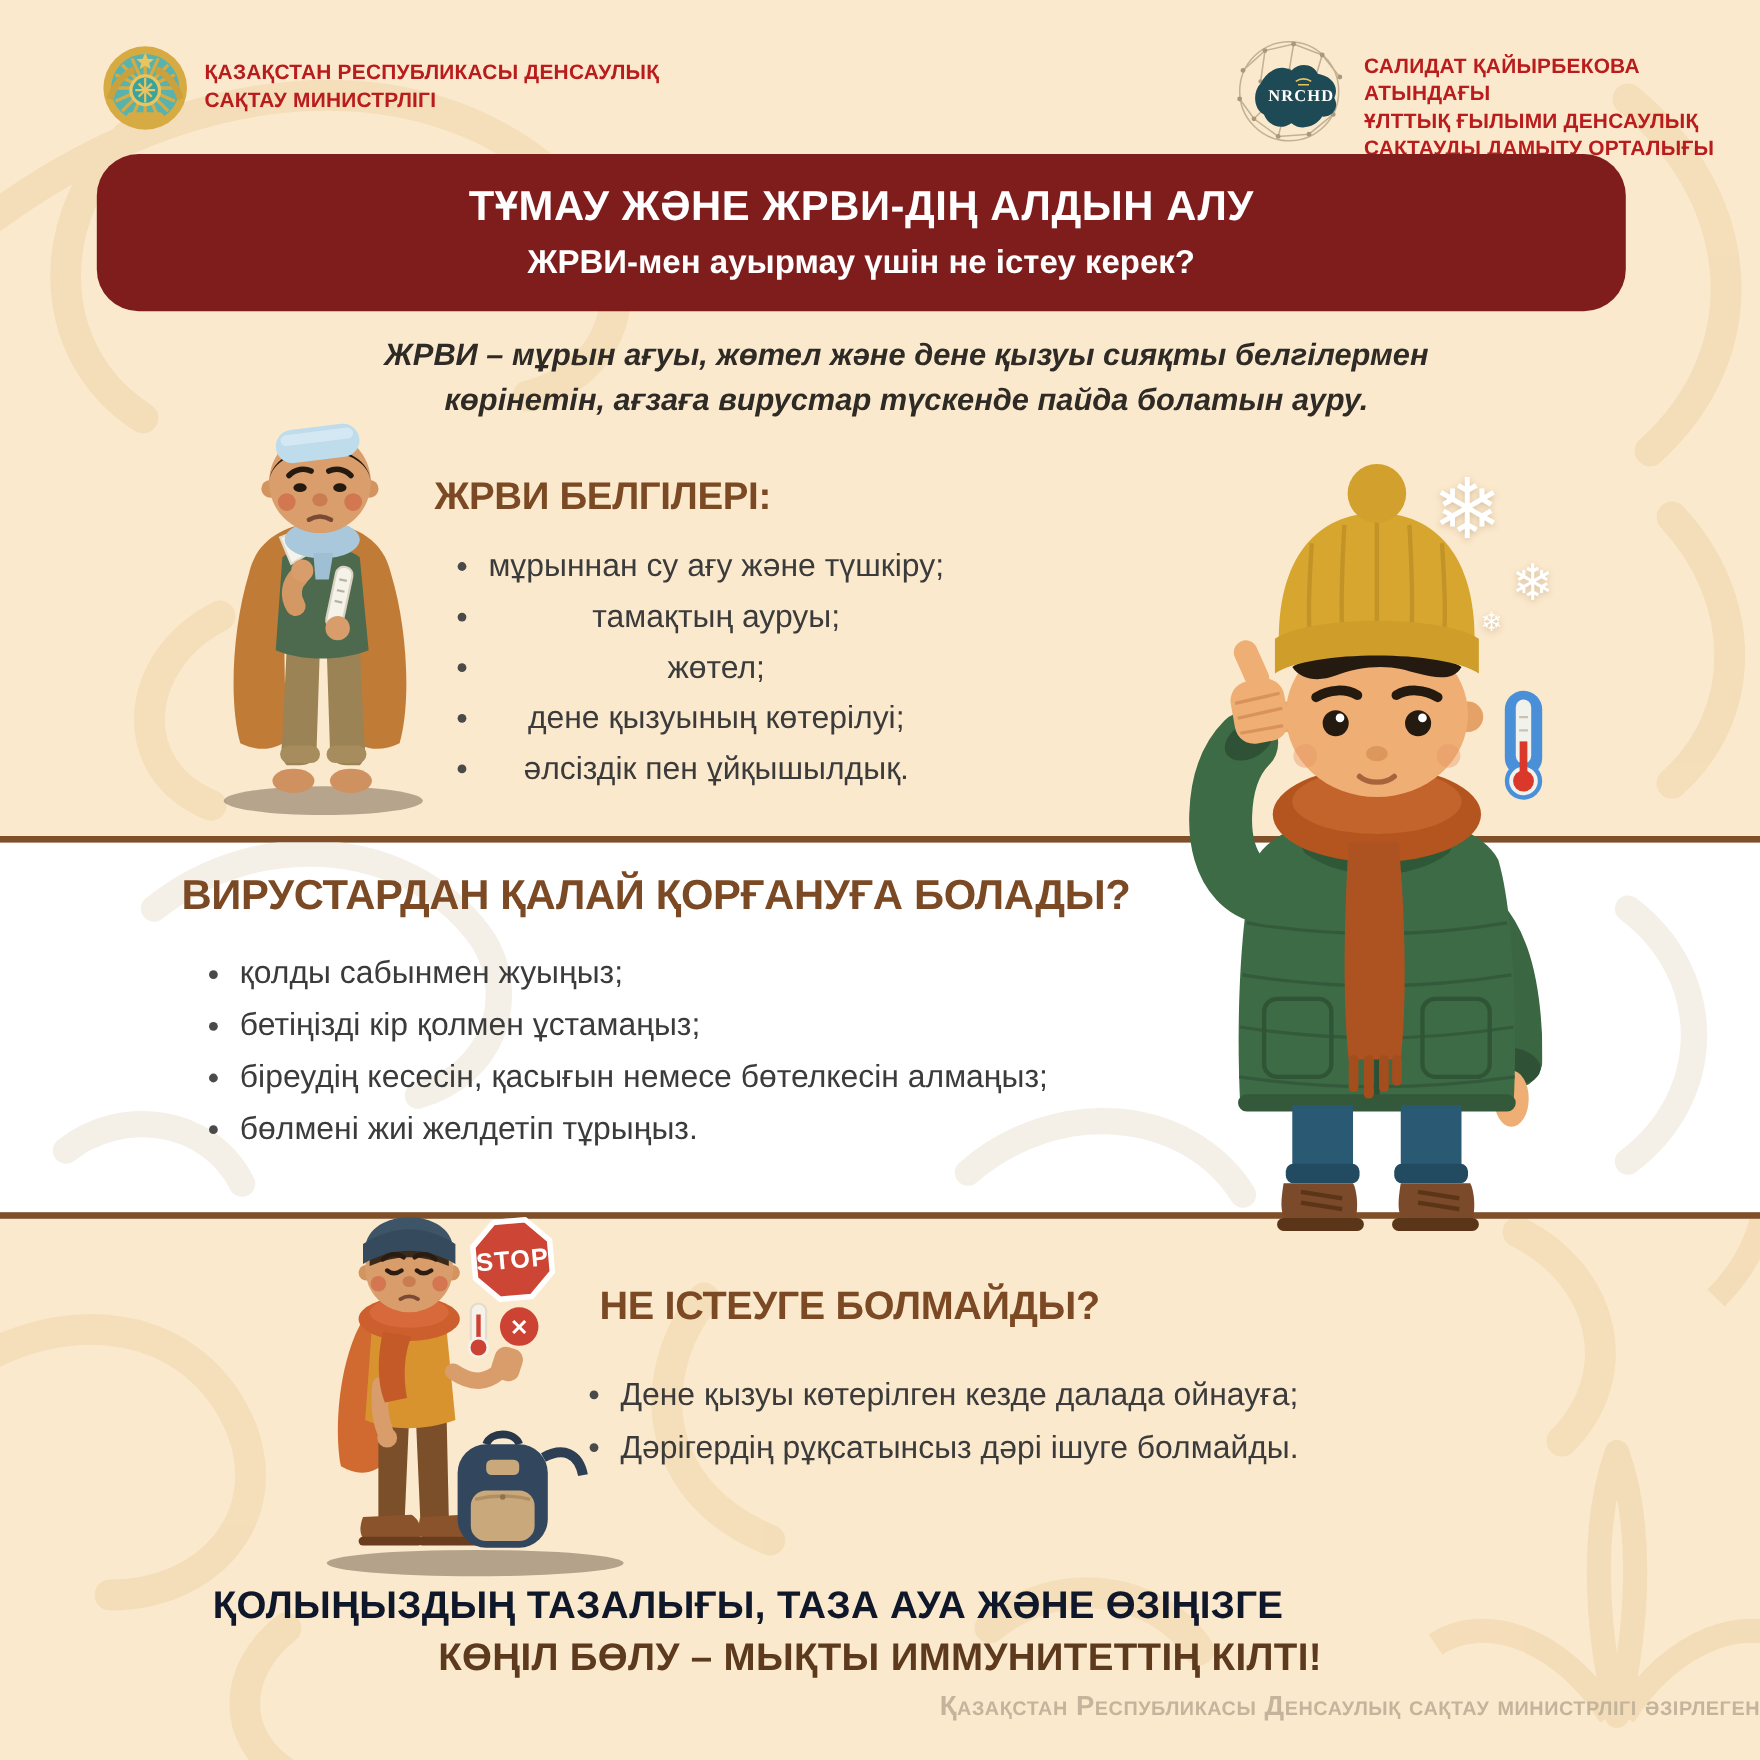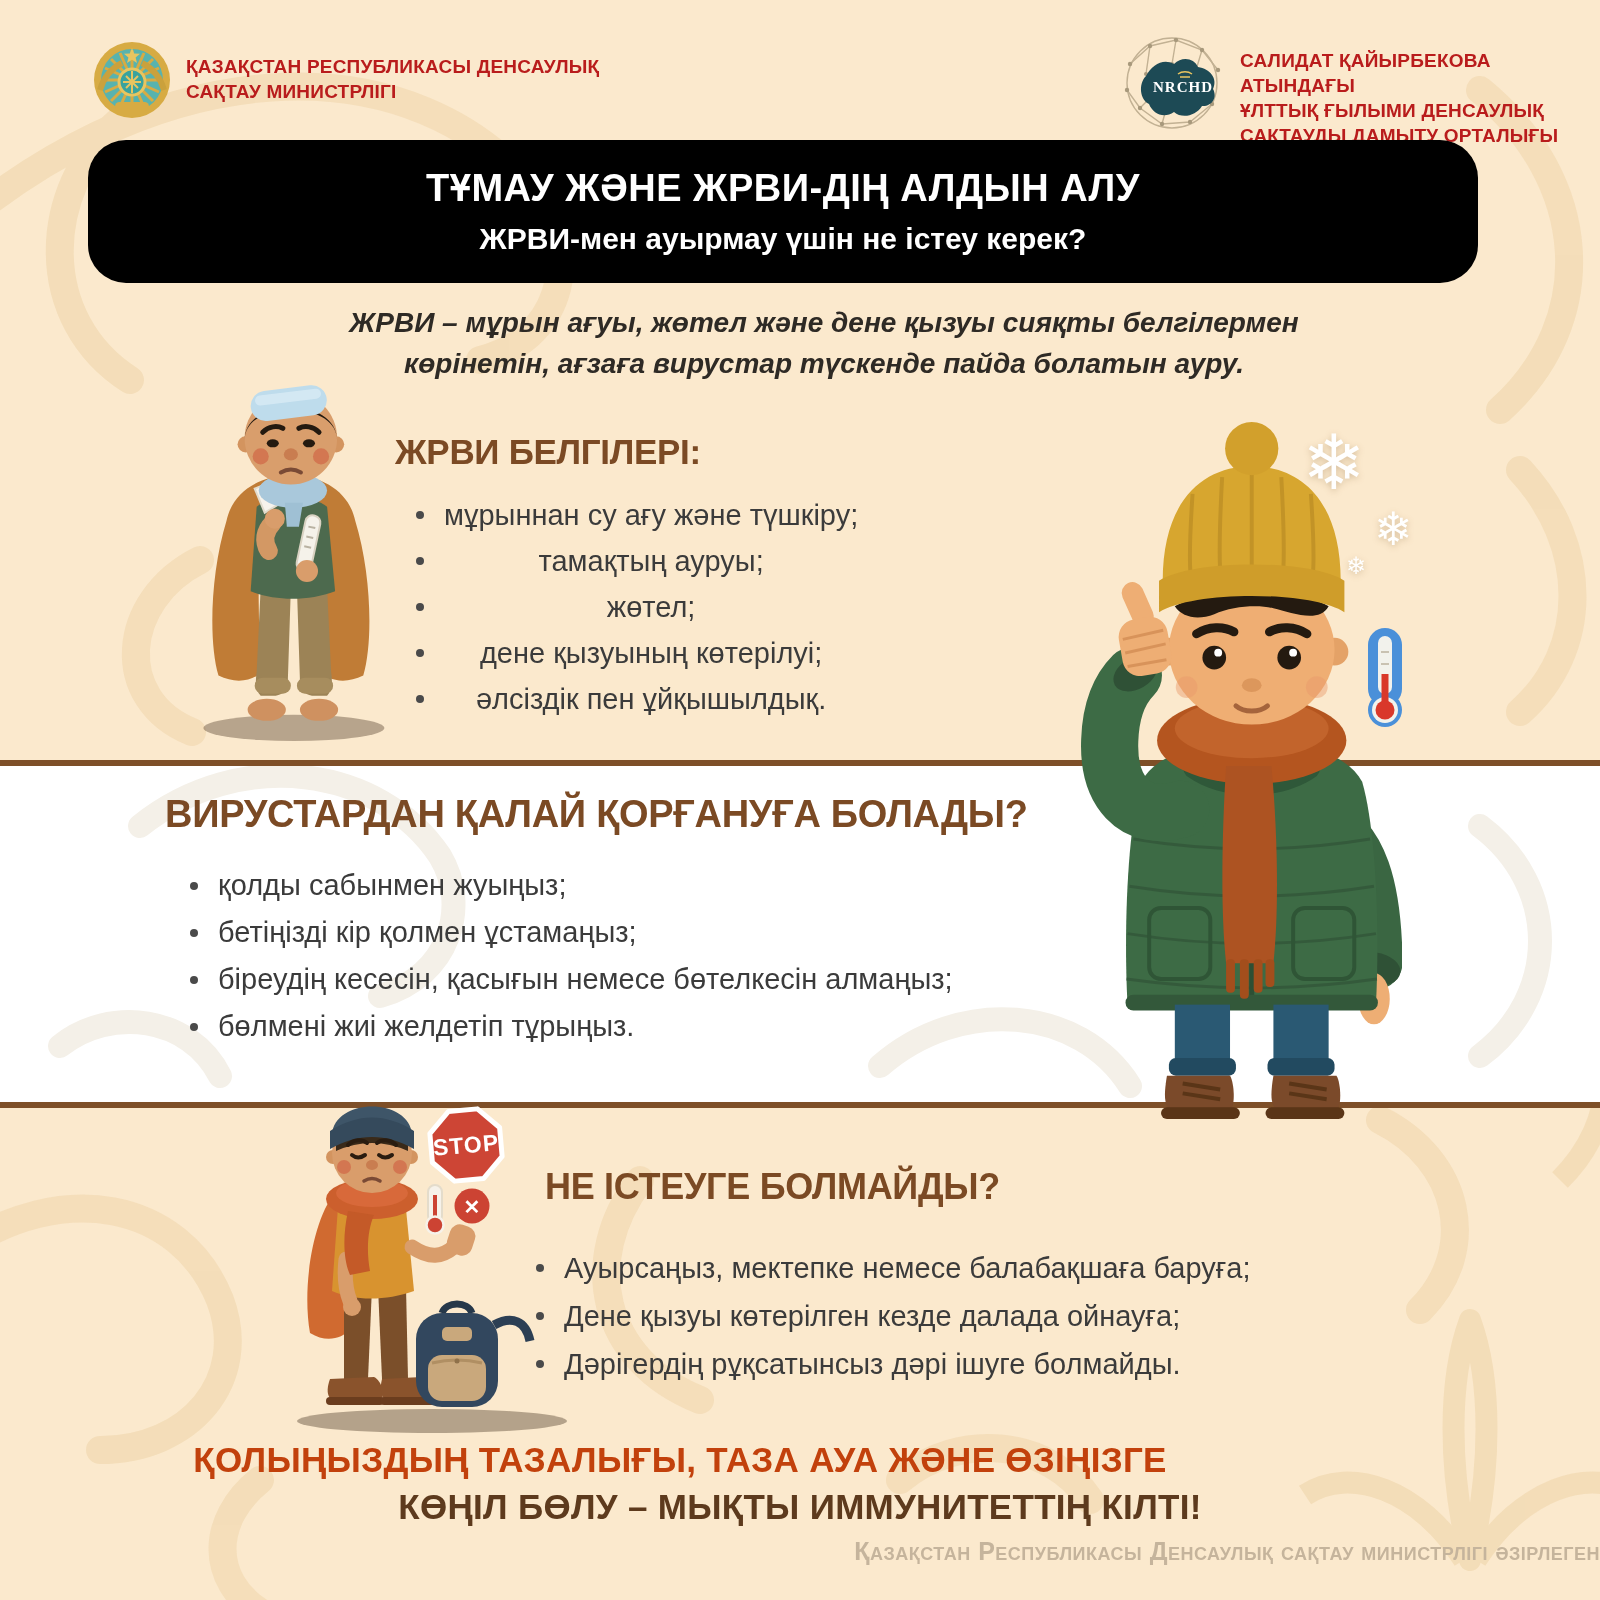--- a/index.html
+++ b/index.html
@@ -9,21 +9,21 @@
   .pattern{z-index:0;}
   
   .band{position:absolute;left:0;top:760px;width:1600px;height:336px;background:#ffffff;
         border-top:6px solid #7e4f28;border-bottom:6px solid #7e4f28;z-index:1;}
   .band svg{position:absolute;left:0;top:0;}
   
   .hdr-logo{position:absolute;z-index:2;}
   .hdr-text{position:absolute;z-index:2;color:#b91c1c;font-size:19px;font-weight:bold;
             letter-spacing:.2px;line-height:25px;}
   
-  .banner{position:absolute;left:88px;top:140px;width:1390px;height:143px;background:#000000;
+  .banner{position:absolute;left:88px;top:140px;width:1390px;height:143px;background:#7f1d1d;
           border-radius:38px;display:flex;flex-direction:column;align-items:center;justify-content:center;
           z-index:2;}
   .banner .t1{color:#ffffff;font-weight:bold;font-size:38px;letter-spacing:.5px;}
   .banner .t2{color:#ffffff;font-weight:bold;font-size:30px;margin-top:12px;}
   
   .intro{position:absolute;left:0;top:302px;width:1600px;text-align:center;z-index:2;
          font-style:italic;font-weight:bold;font-size:28px;color:#2e2a25;line-height:41px;margin-left:24px;}
   
   .h-brown{position:absolute;z-index:2;color:#7b4a24;font-weight:bold;letter-spacing:-.3px;}
   
@@ -34,21 +34,21 @@
   .ul1{left:408px;top:492px;font-size:29px;text-align:center;}
   .ul1 li{line-height:46px;}
   .ul2{left:182px;top:862px;font-size:29px;}
   .ul2 li{line-height:47px;}
   .ul3{left:528px;top:1244px;font-size:29px;}
   .ul3 li{line-height:48px;}
   
   .illus{position:absolute;z-index:3;}
   .snow{position:absolute;z-index:3;color:#ffffff;text-shadow:0 2px 6px rgba(170,140,100,.45);}
   
-  .foot1{position:absolute;left:0;top:1440px;width:1360px;text-align:center;color:#c2410c;
+  .foot1{position:absolute;left:0;top:1440px;width:1360px;text-align:center;color:#0f172a;
          font-weight:bold;font-size:35px;letter-spacing:.3px;z-index:2;}
   .foot2{position:absolute;left:0;top:1487px;width:1600px;text-align:center;color:#5d3a1d;
          font-weight:bold;font-size:35px;letter-spacing:.3px;z-index:2;}
   .credit{position:absolute;left:0;top:1537px;width:1600px;text-align:right;color:#c5b49c;
          font-weight:bold;font-size:25px;font-variant:small-caps;letter-spacing:.5px;z-index:2;}
 </style>
 </head>
 <body>
 
 <div class="poster">
@@ -310,21 +310,20 @@
     <g stroke="#5a3517" stroke-width="4">
       <line x1="120" y1="678" x2="158" y2="684"></line>
         <line x1="120" y1="688" x2="158" y2="694"></line>
       <line x1="228" y1="678" x2="266" y2="684"></line>
         <line x1="228" y1="688" x2="266" y2="694"></line>
     </g>
   </svg>
 
   <div class="h-brown" style="left:545px;top:1166px;font-size:36px;">НЕ ІСТЕУГЕ БОЛМАЙДЫ?</div>
   <ul class="blist ul3">
-    <li>Ауырсаңыз, мектепке немесе балабақшаға баруға;</li>
     <li>Дене қызуы көтерілген кезде далада ойнауға;</li>
     <li>Дәрігердің рұқсатынсыз дәрі ішуге болмайды.</li>
   </ul>
 
   <svg class="illus" style="left:282px;top:1088px;" width="300" height="347" viewBox="0 0 300 345">
     <ellipse cx="150" cy="332" rx="135" ry="12" fill="#412f1e" opacity="0.38"></ellipse>
     <path d="M56,100 C30,128 20,200 28,244 C44,254 60,250 68,240 C60,190 64,140 80,112 Z" fill="#d06a30"></path>
     <path d="M62,198 L90,198 L86,290 L62,290 Z" fill="#7b4f2a"></path>
     <path d="M96,198 L124,198 L126,290 L100,290 Z" fill="#7b4f2a"></path>
     <path d="M48,290 C42,306 48,314 60,314 L98,314 C104,306 100,292 92,288 Z" fill="#8a532c"></path>

